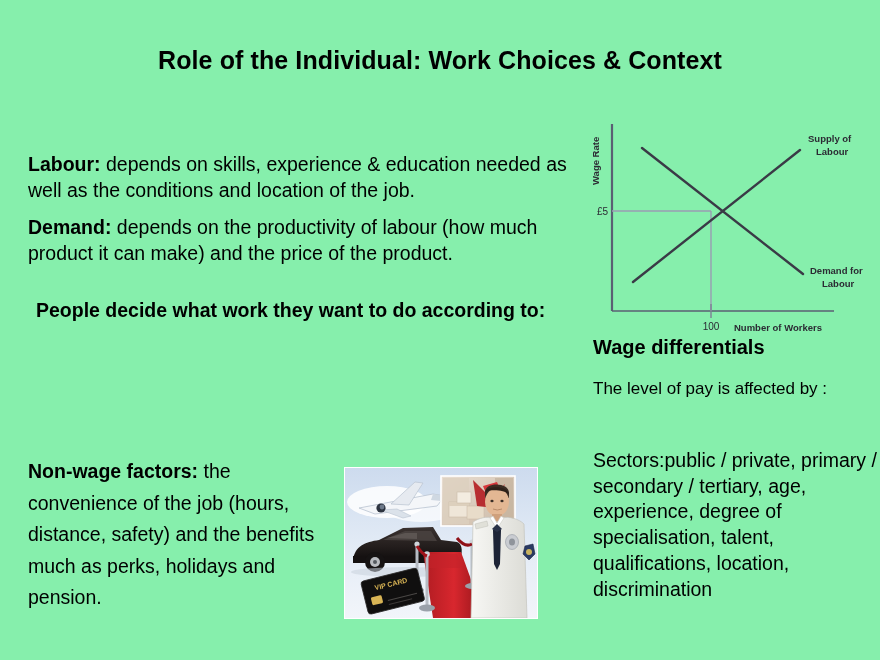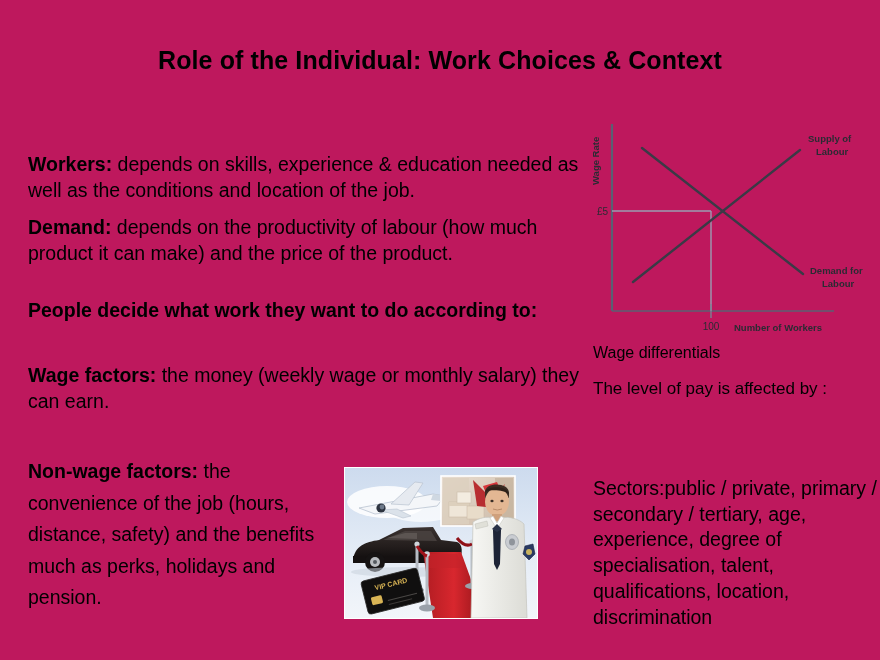--- a/index.html
+++ b/index.html
@@ -9,21 +9,21 @@
     background: #ffffff;
   }
   body {
     font-family: "Liberation Sans", sans-serif;
     color: #000000;
   }
   #slide {
     position: relative;
     width: 880px;
     height: 660px;
-    background: #be185d;
+    background: #86efac;
     overflow: hidden;
   }
 
   
   #slide-title {
     position: absolute;
     left: 0;
     top: 46px;
     width: 880px;
     text-align: center;
@@ -46,49 +46,48 @@
   }
   .blk-body {
     font-size: 19.5px;
     line-height: 1.33;
   }
   .blk-body b, .blk-head b { font-weight: bold; }
 
   #lead-line { top: 108px; }
   #supply-block { top: 152px; }
   #demand-block { top: 215px; }
-  #people-block { top: 298px; }
+  #people-block { top: 298px; margin-left: 8px; }
   #wage-factors-block { top: 363px; }
   #nonwage-block {
     top: 456px;
     width: 300px;
     line-height: 1.62;
   }
 
   
   .right-col {
     position: absolute;
     left: 593px;
     width: 285px;
   }
   #wage-diff-head {
-    top: 344px;
-    font-size: 16px;
-    font-weight: normal;
+    top: 336px;
+    font-size: 20px;
+    font-weight: bold;
   }
   #wage-diff-intro {
     top: 378px;
     font-size: 17px;
     line-height: 1.28;
   }
   #wage-diff-list {
     top: 448px;
     font-size: 19.5px;
     line-height: 1.32;
-    margin-top: 28px;
   }
 
   
   #chart {
     position: absolute;
     left: 588px;
     top: 110px;
     width: 292px;
     height: 232px;
   }
@@ -109,32 +108,29 @@
 </style>
 </head>
 <body>
 
 <div id="slide">
 
   <div id="slide-title">Role of the Individual:  Work Choices &amp; Context</div>
 
 
   <div class="left-col blk-body" id="supply-block">
-    <b>Workers:</b><span> depends on skills, experience &amp; education needed as well as the conditions and location of the job.</span>
+    <b>Labour:</b><span> depends on skills, experience &amp; education needed as well as the conditions and location of the job.</span>
   </div>
 
   <div class="left-col blk-body" id="demand-block">
     <b>Demand:</b><span> depends on the productivity of labour (how much product it can make) and the price of the product.</span>
   </div>
 
   <div class="left-col blk-head" id="people-block">People decide what work they want to do according to:</div>
 
-  <div class="left-col blk-body" id="wage-factors-block">
-    <b>Wage factors:</b><span> the money (weekly wage or monthly salary) they can earn.</span>
-  </div>
 
   <div class="left-col blk-body" id="nonwage-block">
     <b>Non-wage factors:</b><span> the convenience of the job (hours, distance, safety) and the benefits much as perks, holidays and pension.</span>
   </div>
 
   <div id="chart">
     <svg width="292" height="232" viewBox="0 0 292 232" xmlns="http://www.w3.org/2000/svg">
 
       <g>
         <line x1="24" y1="14" x2="24" y2="201" stroke="#5a5f73" stroke-width="2.2"></line>

